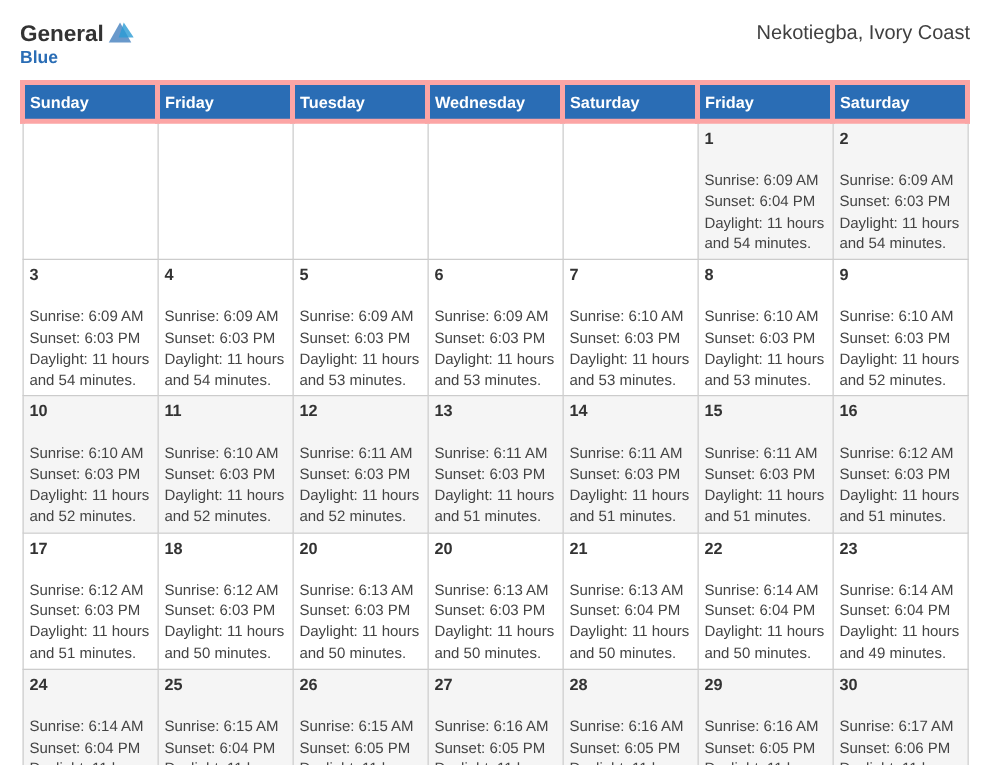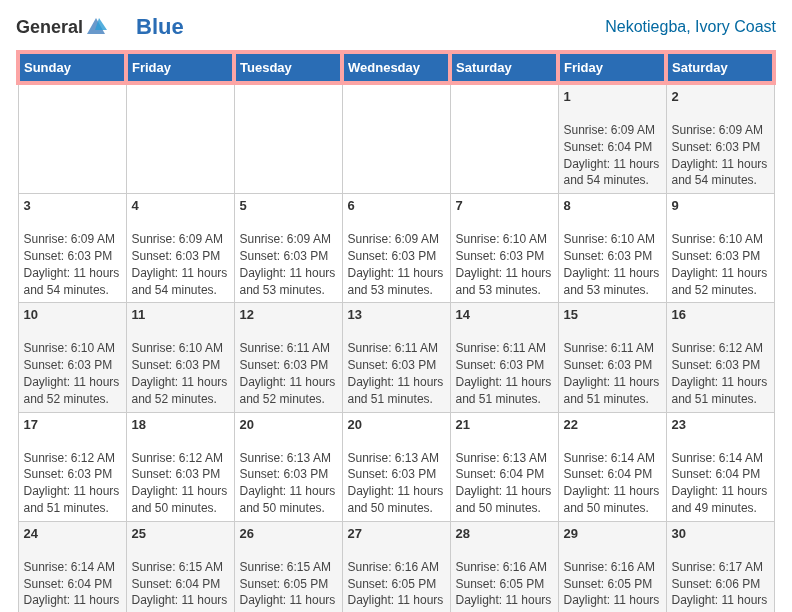--- a/index.html
+++ b/index.html
@@ -21,41 +21,41 @@
       align-items: center;
       gap: 4px;
     }
     .logo-text-general {
       font-size: 18px;
       font-weight: bold;
       color: #333;
       line-height: 1;
     }
     .logo-text-blue {
-      font-size: 22px;
+      font-size: 14px;
       font-weight: bold;
       color: #2a6db5;
       line-height: 1;
     }
     .logo-icon {
       width: 22px;
       height: 22px;
     }
     .title-section {
       text-align: right;
     }
     .month-title {
       font-size: 36px;
       font-weight: normal;
       color: #333;
       line-height: 1.1;
     }
     .location-title {
       font-size: 16px;
-      color: #0369a1;
+      color: #404040;
       margin-top: 2px;
     }
     .calendar {
       width: 100%;
       border-collapse: collapse;
     }
     .calendar thead tr th {
       background-color: #2a6db5;
       color: #fff;
       font-size: 13px;
@@ -95,21 +95,21 @@
     }
     .empty-cell {
       background: #fff !important;
     }
   </style>
 </head>
 <body>
 
 <div class="header">
   <div class="logo">
-    <div style="display:flex;flex-direction:row;align-items:flex-start;gap:29px;">
+    <div style="display:flex;flex-direction:column;align-items:flex-start;">
       <div style="display:flex;align-items:center;gap:2px;">
         <span class="logo-text-general">General</span>
         <svg class="logo-icon" viewBox="0 0 22 22">
           <path d="M11 2 L20 18 L2 18 Z" fill="#2a6db5" opacity="0.7"></path>
           <path d="M14 2 L22 14 L10 14 Z" fill="#2a9bd5" opacity="0.8"></path>
         </svg>
       </div>
       <span class="logo-text-blue">Blue</span>
     </div>
   </div>

